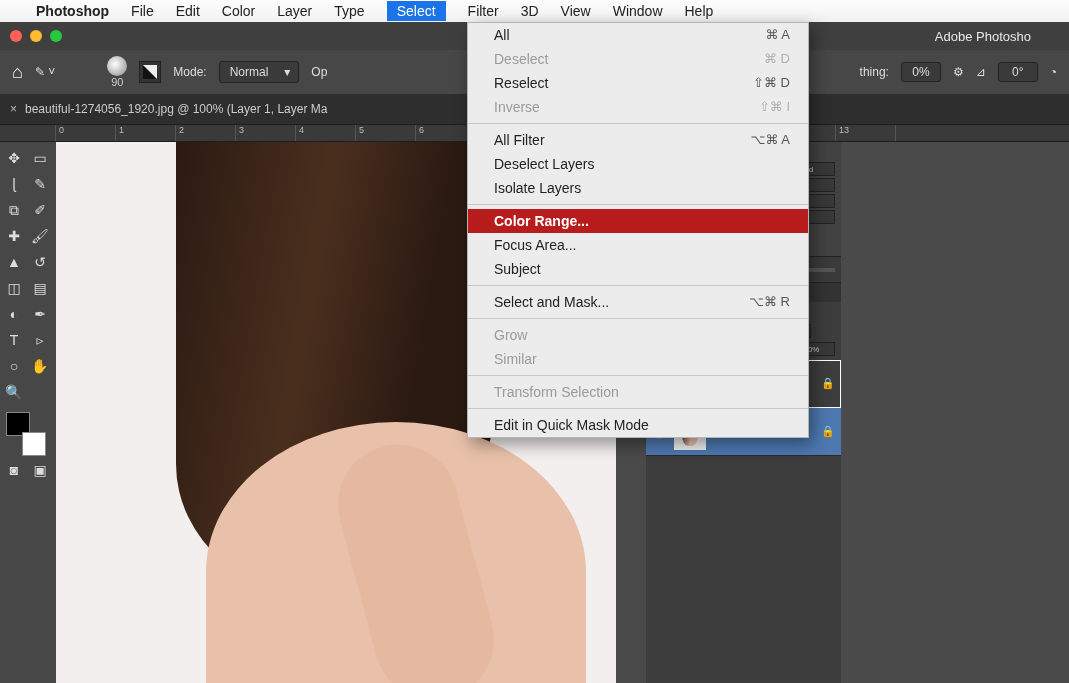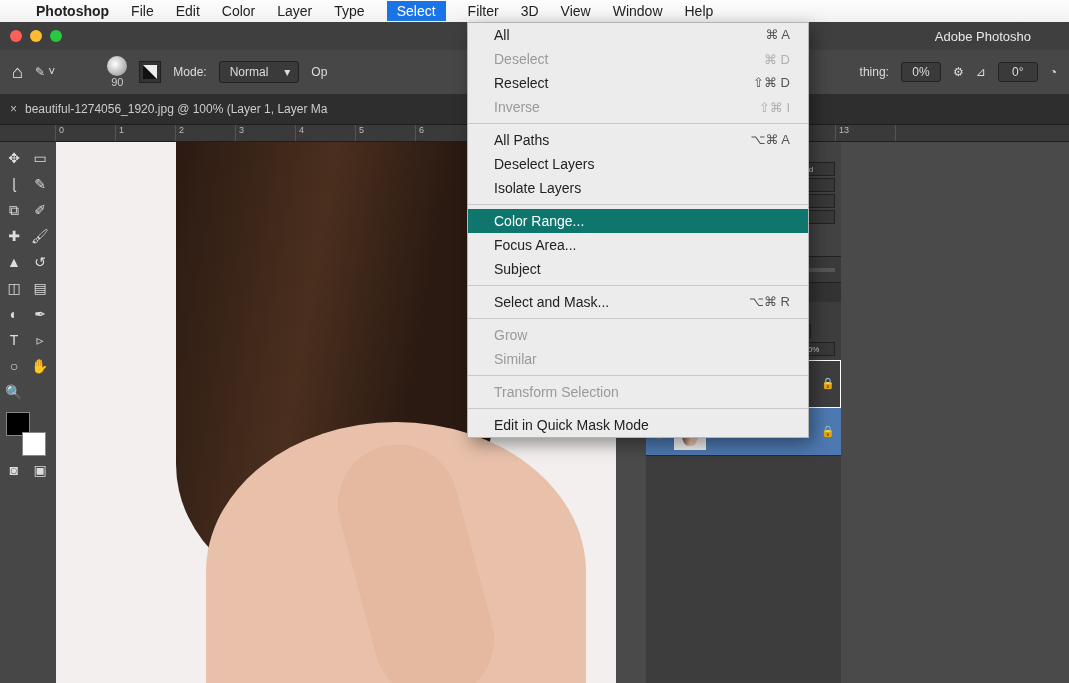--- a/index.html
+++ b/index.html
@@ -67,22 +67,22 @@
   .eye::after{content:""; position:absolute; inset:4px; background:#ccc; border-radius:50%;}
   .thumb { width:32px; height:36px; background:#eee; position:relative; }
   .thumb::after{ content:""; position:absolute; left:8px; top:4px; width:16px; height:28px; background:linear-gradient(100deg,#3a2518,#e9c1aa 60%); border-radius:40%;}
   .layerName { font-size:10px; color:#eee;}
   .lockI { margin-left:auto; font-size:11px; color:#ccc;}
 
   
   .menu { position:absolute; left:467px; top:22px; width:342px; background:#ececec; border:1px solid #b5b5b5; box-shadow:4px 6px 16px rgba(0,0,0,.4); font-size:14px; color:#222; z-index:50;}
   .menu .sep { height:1px; background:#c8c8c8; margin:4px 0;}
   .menu .mi { display:flex; padding:4px 18px 4px 26px; justify-content:space-between; cursor:default;}
-  .menu .mi.dis { color:#9a9a9a;align-items:center;}
-  .menu .mi.hl { background:#0f766e; color:#fff;}
+  .menu .mi.dis { color:#9a9a9a;}
+  .menu .mi.hl { background:#b91c1c; color:#fff;font-weight:bold;}
   .menu .sc { color:#555; font-size:13px;}
   .menu .mi.dis .sc { color:#b0b0b0;}
   .menu .arrow { color:#777;}
   .iconbar { width:30px; background:#4a4a4a; display:flex; flex-direction:column; align-items:center; gap:12px; padding-top:6px; color:#ccc;}
 </style>
 </head>
 <body>
 
 <div class="menubar">
   <span class="mitem"></span>
@@ -292,21 +292,21 @@
   <div class="mi">
       <span>Reselect</span>
       <span class="sc">⇧⌘ D</span>
     </div>
   <div class="mi dis">
       <span>Inverse</span>
       <span class="sc">⇧⌘ I</span>
     </div>
   <div class="sep"></div>
   <div class="mi">
-      <span>All Paths</span>
+      <span>All Filter</span>
       <span class="sc">⌥⌘ A</span>
     </div>
   <div class="mi">
       <span>Deselect Layers</span>
     </div>
   <div class="mi">
       <span>Isolate Layers</span>
     </div>
   <div class="sep"></div>
   <div class="mi hl">

